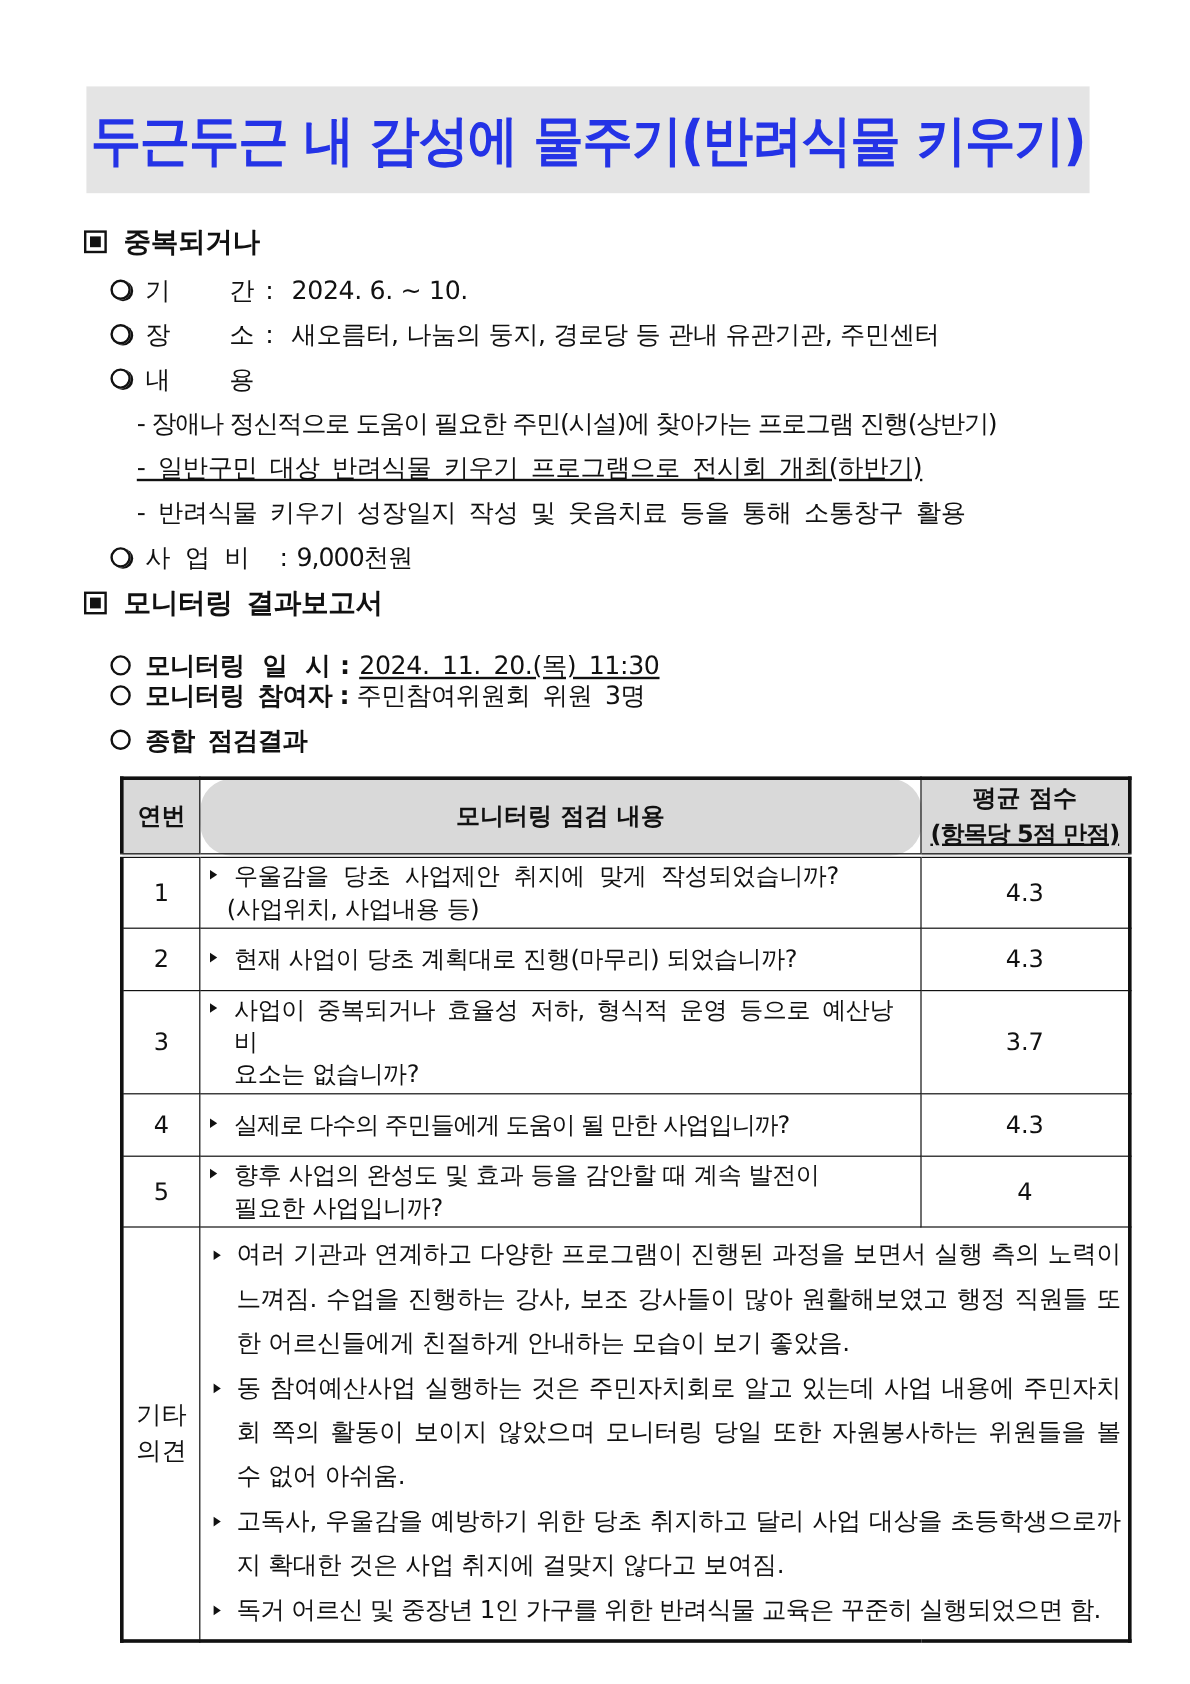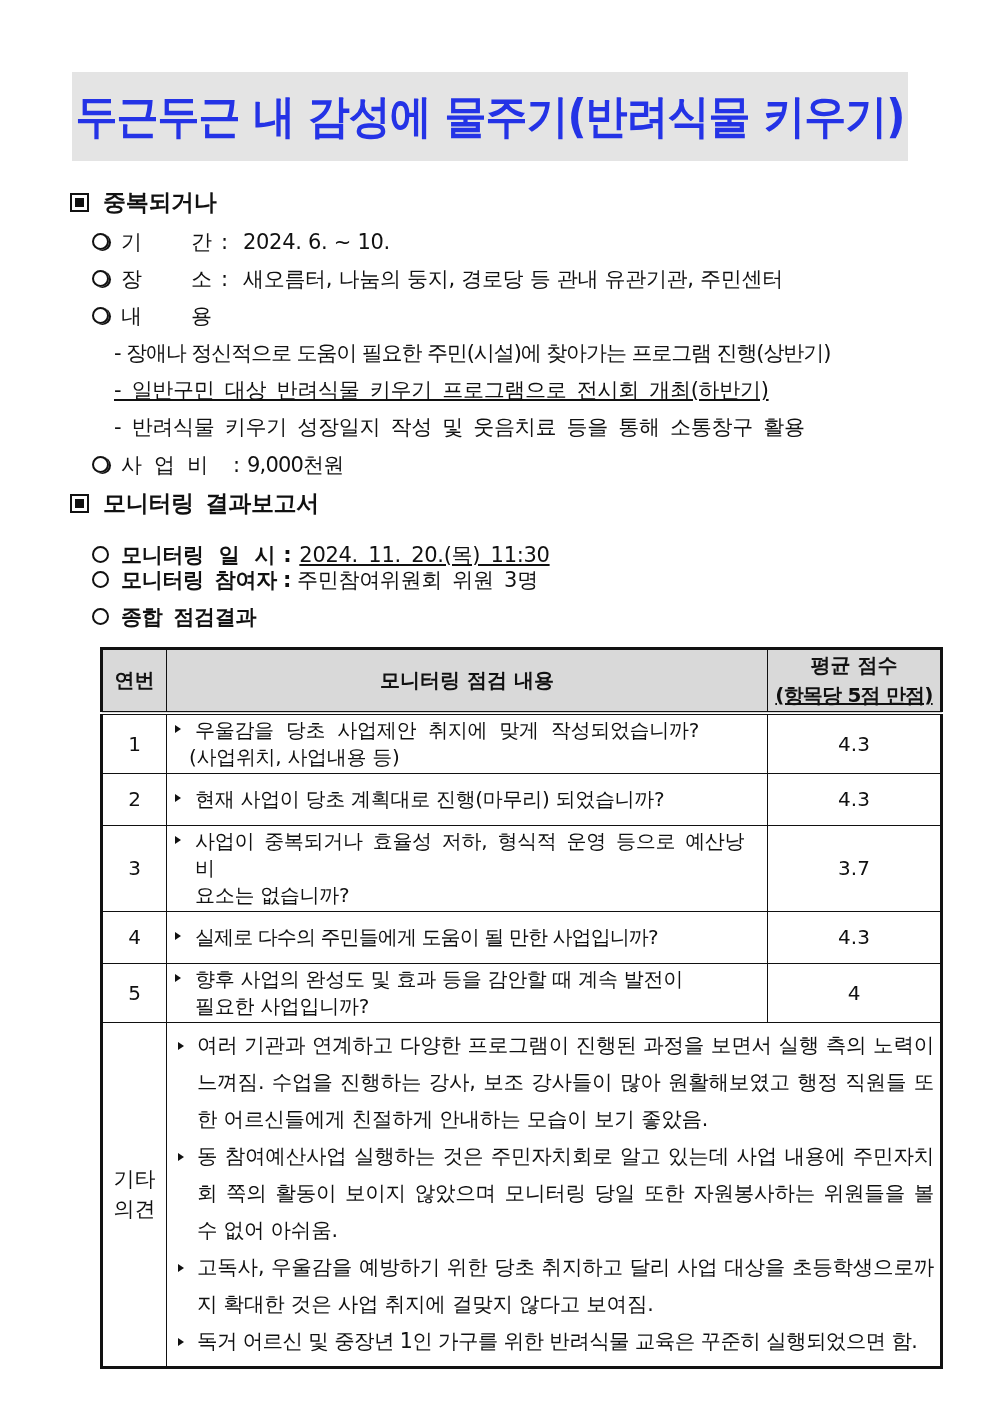--- a/index.html
+++ b/index.html
@@ -73,21 +73,21 @@
     }
     table.report thead th {
       background: #d9d9d9;
       font-weight: bold;
       height: 64px;
       border-bottom: 4px double #111;
       line-height: 30px;
     }
     .c-no { width: 65px; text-align: center; }
     .c-score { width: 174px; text-align: center; }
-    .c-content { text-align: left; }
+    .c-content { text-align: left; border-radius: 26px; }
     .row-item td { height: 52px; }
     .row-item.two td { height: 58px; }
     .item-text {
       padding: 2px 6px 2px 6px;
       line-height: 27px;
       position: relative;
       padding-left: 28px;
       letter-spacing: -0.3px;
     }
     .tri {

